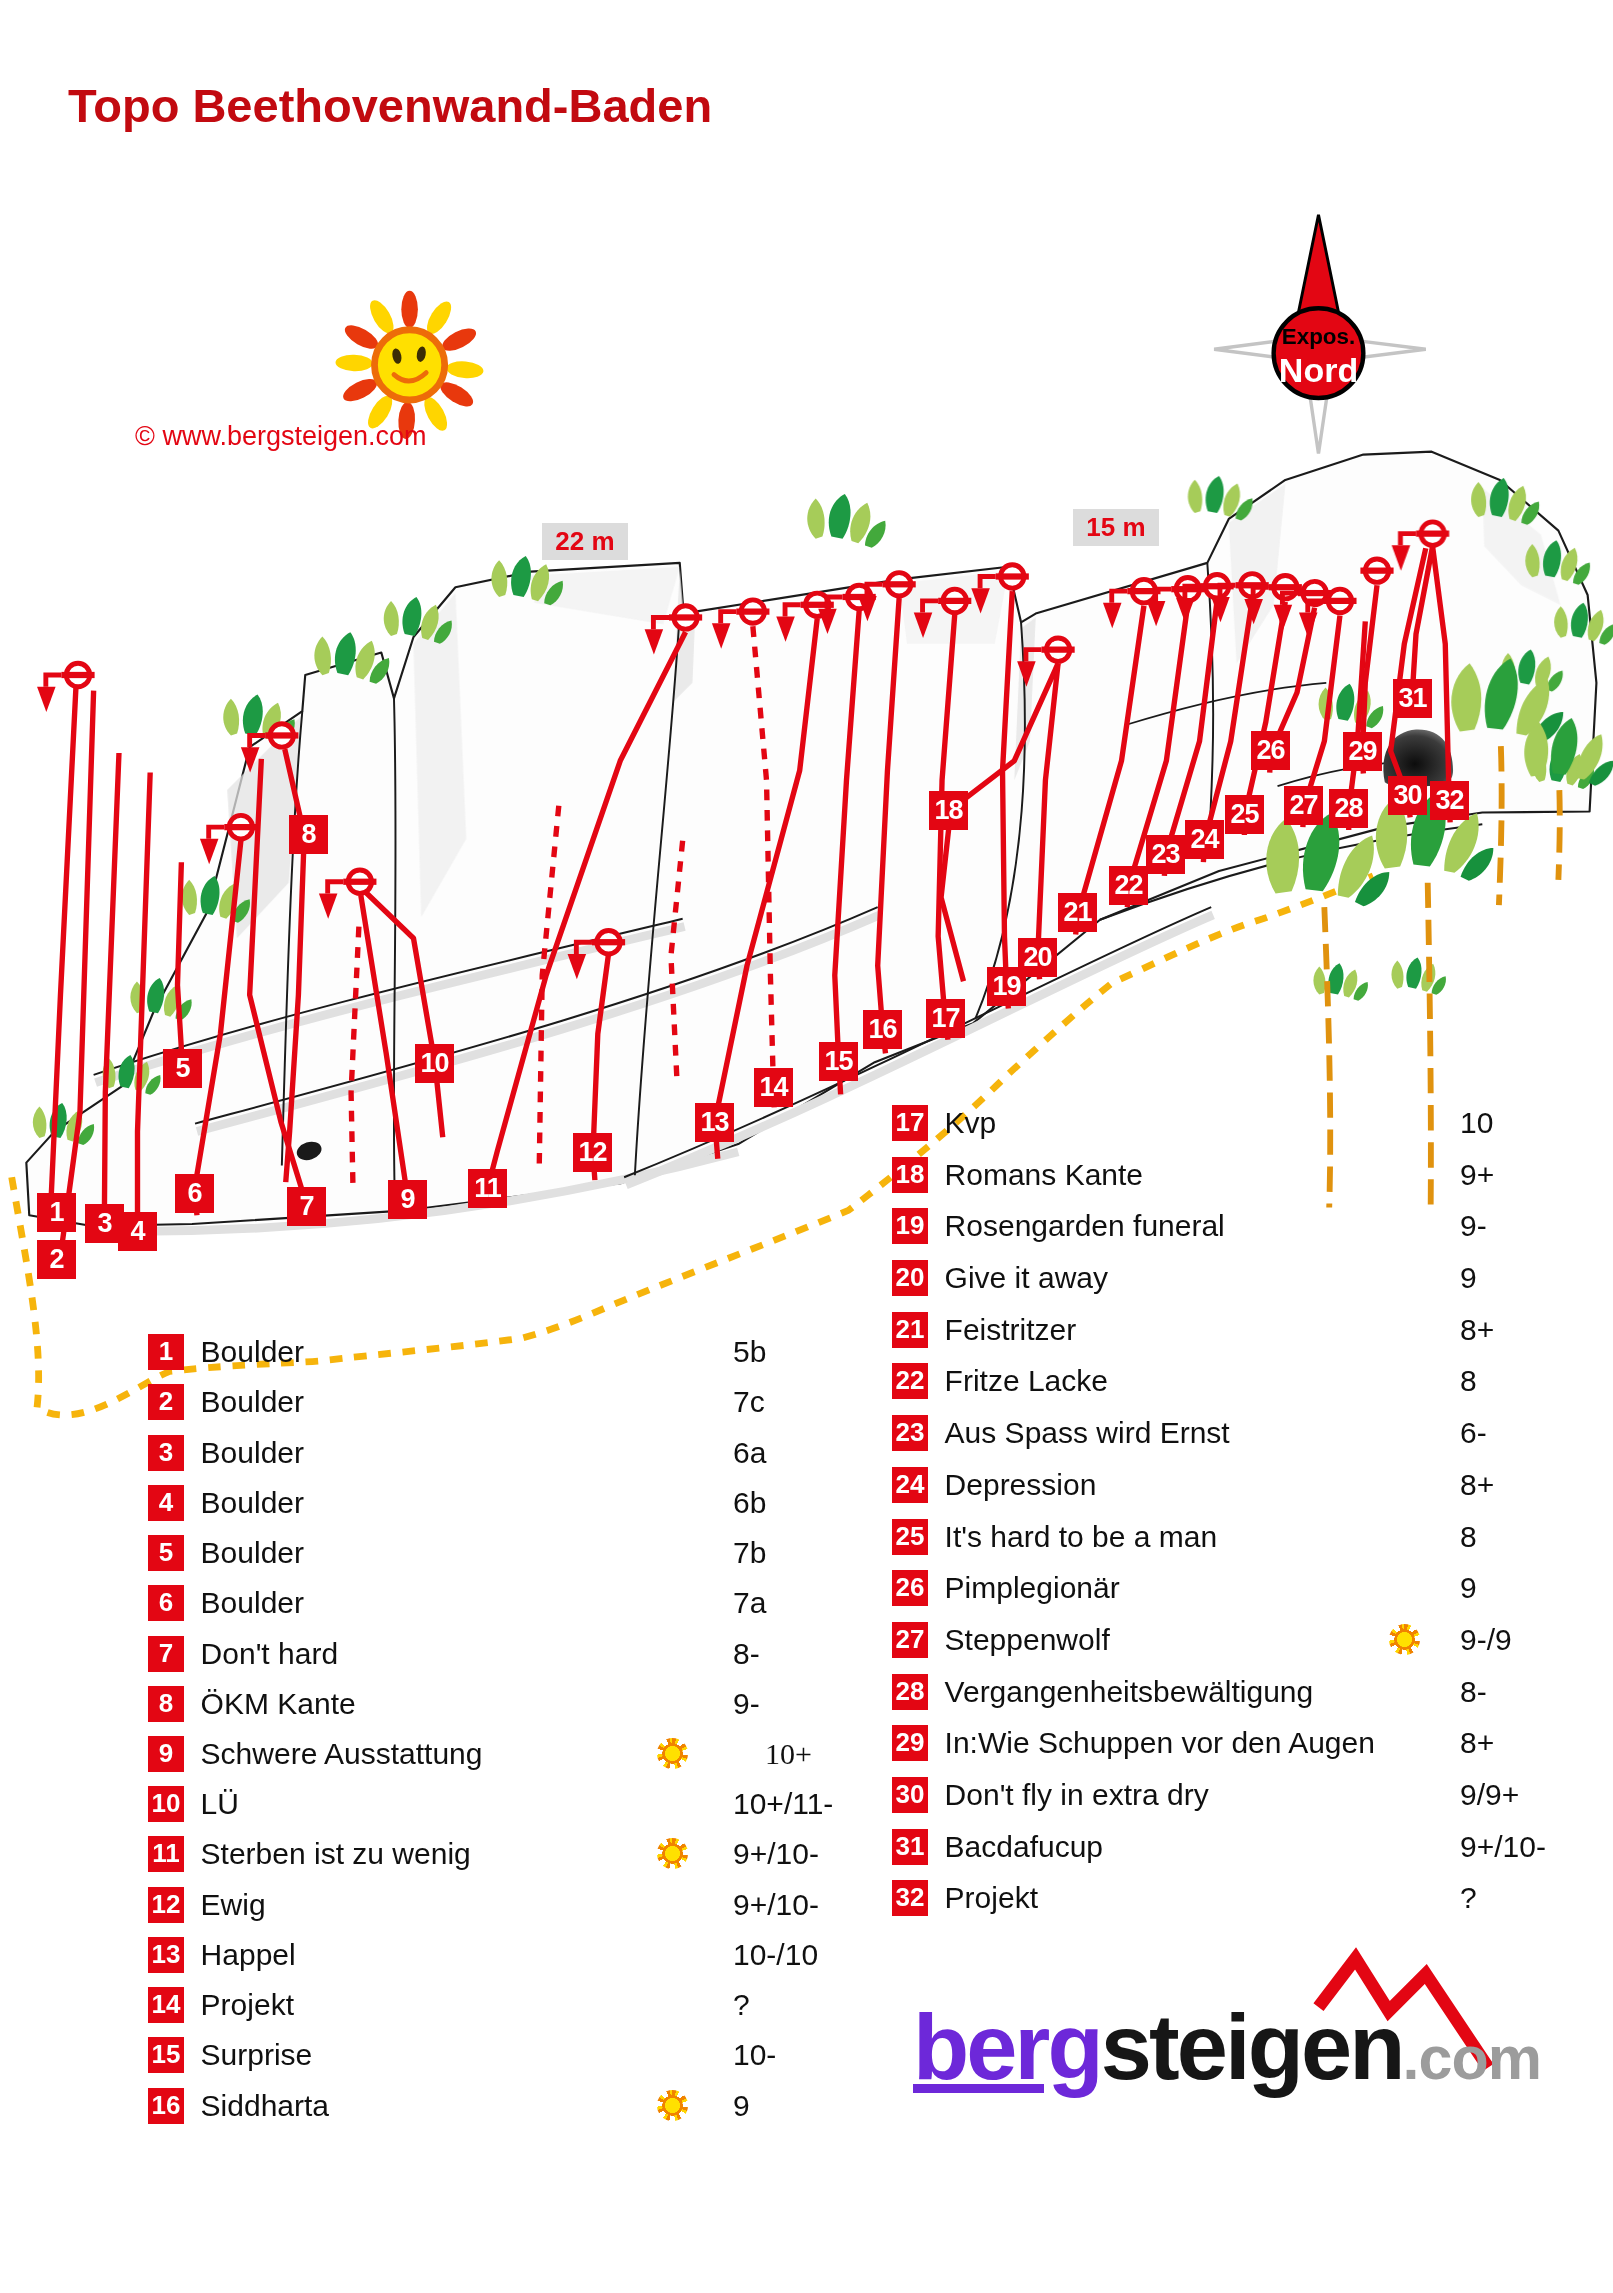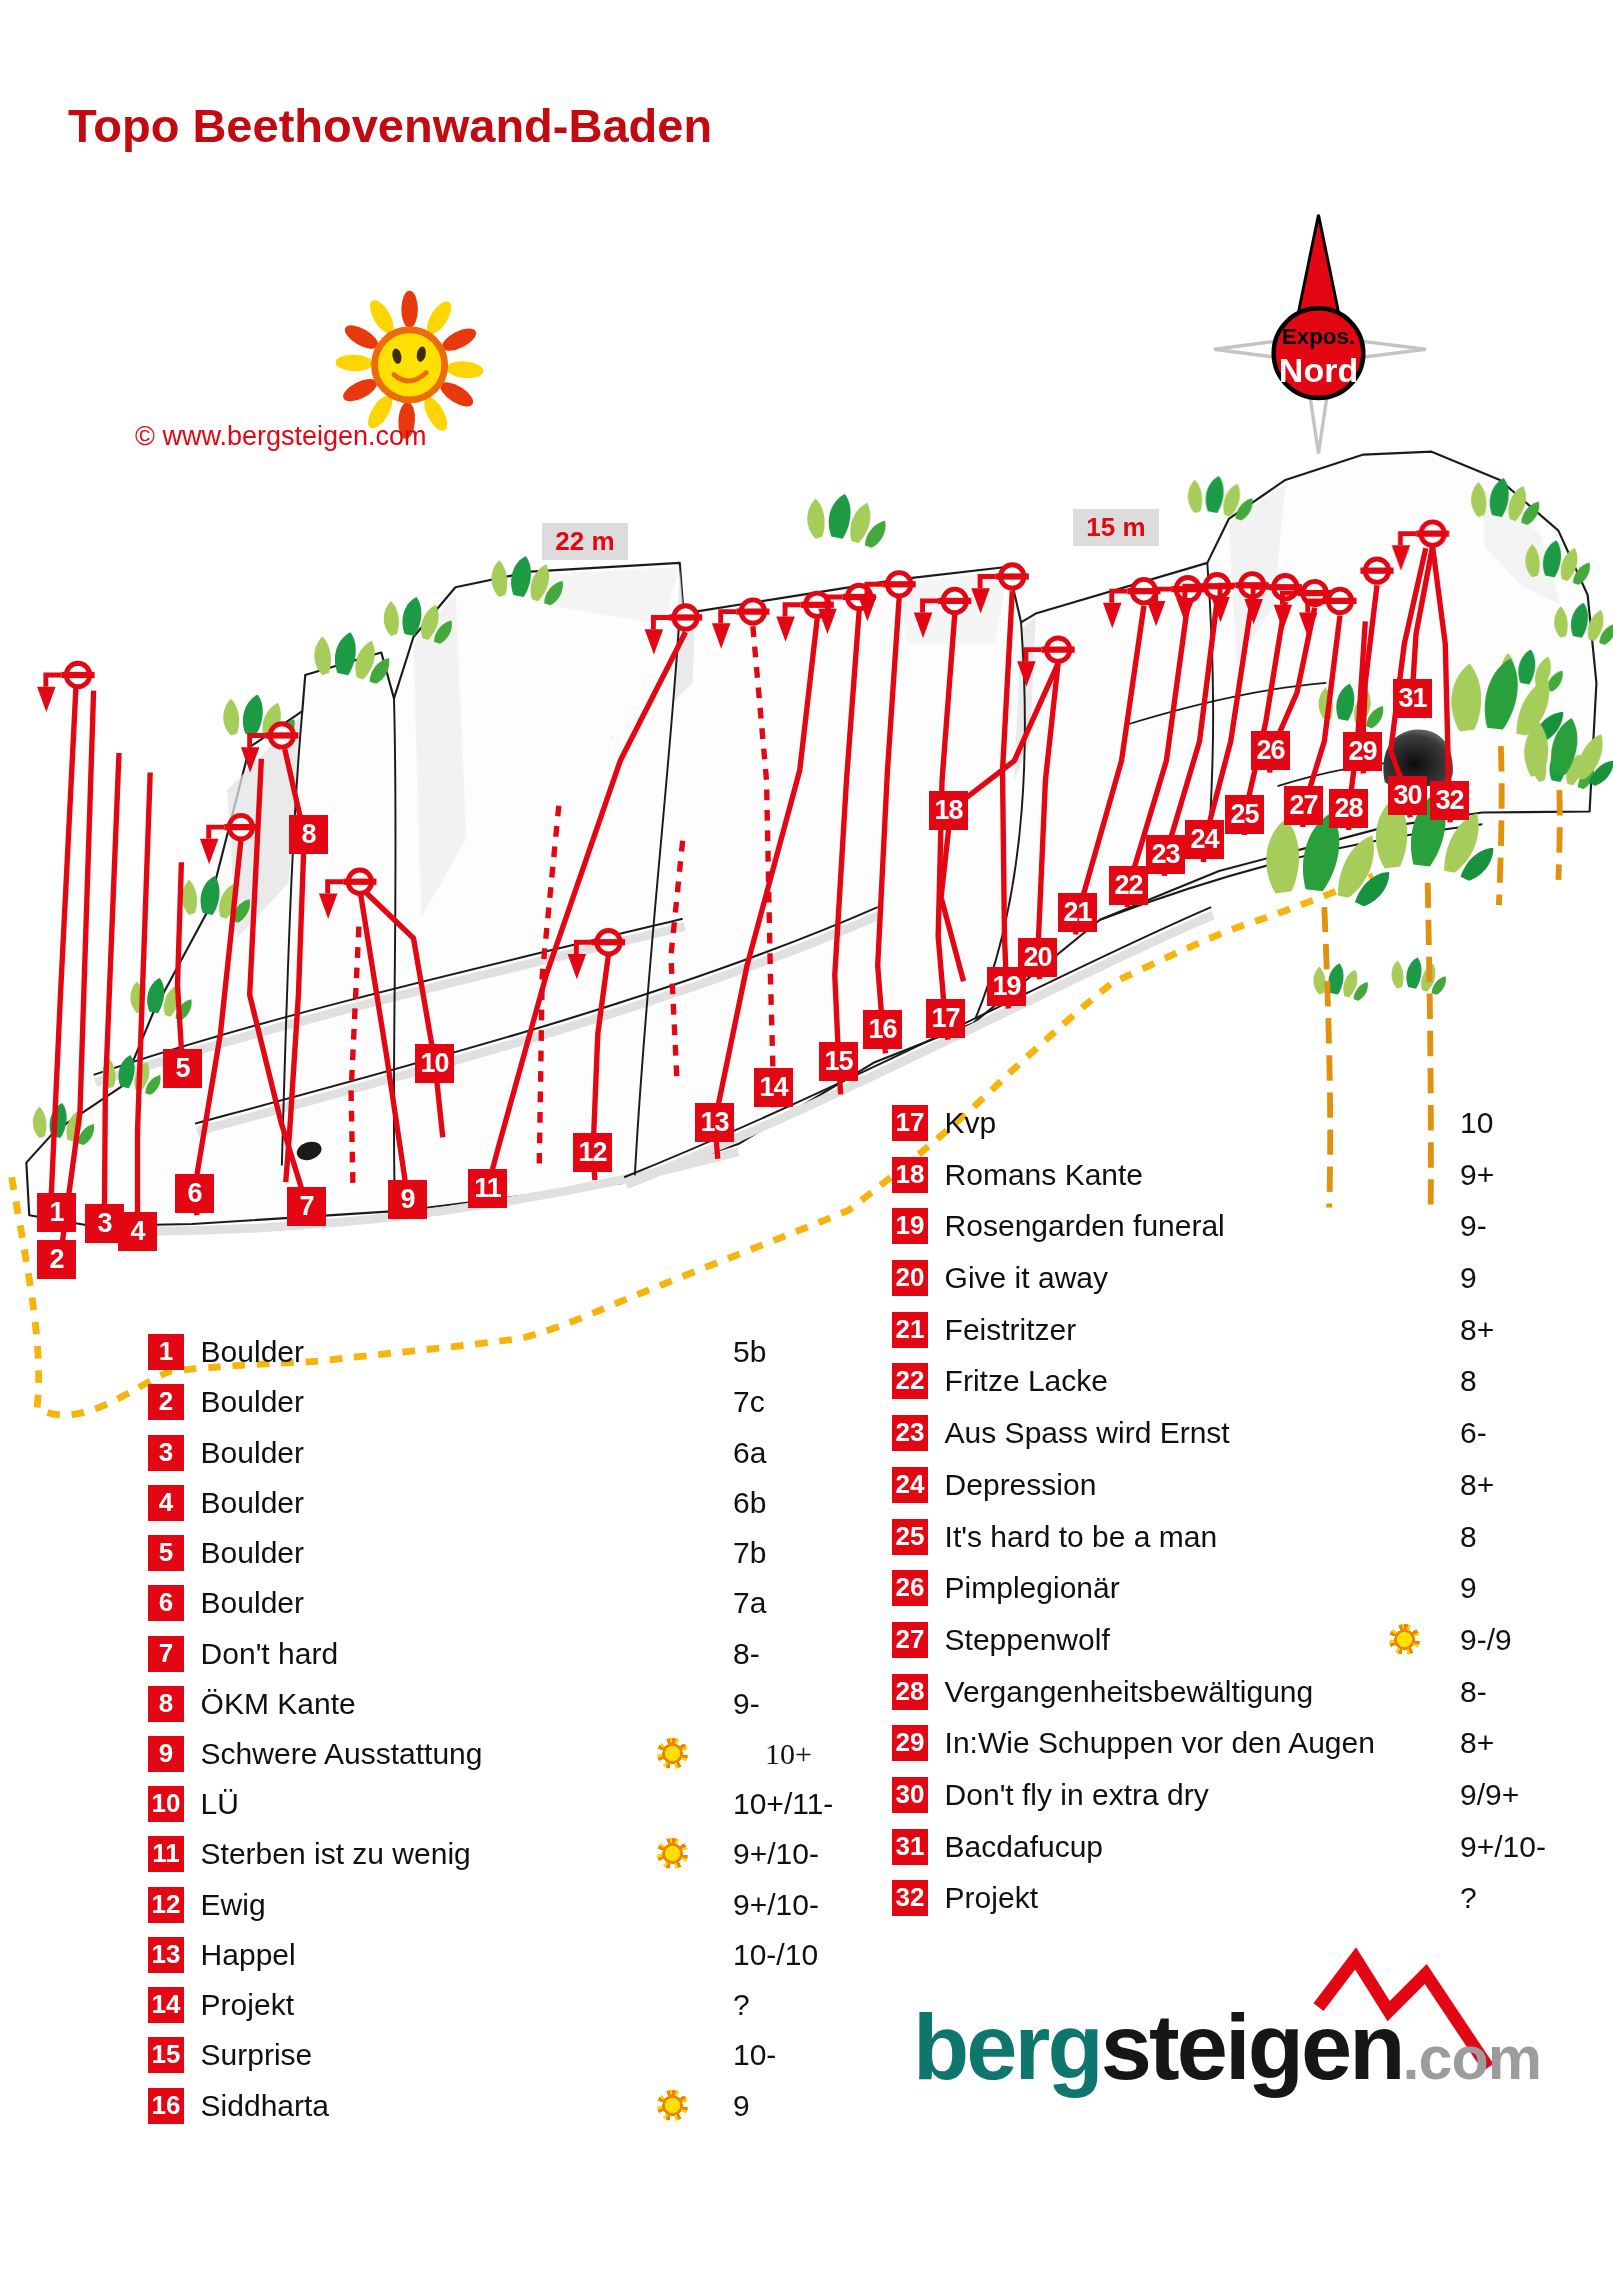--- a/index.html
+++ b/index.html
@@ -1,40 +1,40 @@
 <!DOCTYPE html>
 <html><head>
 <meta charset="utf-8">
 <style>
   html,body{margin:0;padding:0;background:#fff;}
   .stage{position:relative;width:1613px;height:2294px;background:#fff;overflow:hidden;
          font-family:"Liberation Sans",sans-serif;}
   svg{position:absolute;left:0;top:0;}
   .abs{position:absolute;}
-  .page-title{left:68px;top:78px;font-size:47px;font-weight:bold;color:#c20a10;letter-spacing:0;margin-top:20px;}
+  .page-title{left:68px;top:78px;font-size:47px;font-weight:bold;color:#c20a10;letter-spacing:0;}
   .copyright{left:135px;top:421px;font-size:27px;font-weight:normal;color:#e30613;}
   .chip{background:#dcdcdc;color:#e30613;font-weight:bold;font-size:26px;
         display:flex;align-items:center;justify-content:center;}
   .chip.c25{left:542px;top:523px;width:86px;height:37px;}
   .chip.c15{left:1073px;top:509px;width:86px;height:37px;}
   .compass-top{left:1260px;top:324px;width:117px;text-align:center;font-size:22.4px;font-weight:bold;color:#000;}
   .compass-bottom{left:1260px;top:351px;width:117px;text-align:center;font-size:34px;font-weight:bold;color:#fff;}
   .mk{position:absolute;width:39px;height:39px;background:#e30613;color:#fff;font-weight:bold;
       font-size:27px;display:flex;align-items:center;justify-content:center;letter-spacing:-1px;}
   .row{position:absolute;height:41px;display:flex;align-items:center;}
   .row .num{width:36px;height:36px;background:#e30613;color:#fff;font-weight:bold;font-size:26px;
             display:flex;align-items:center;justify-content:center;flex:none;}
   .row .nm{margin-left:16.6px;font-size:30px;color:#101010;white-space:nowrap;}
   .row .sunicon{position:absolute;width:31px;height:31px;border-radius:50%;
       background:
         radial-gradient(circle,#ffe000 0 34%,#f08300 35% 46%,rgba(0,0,0,0) 47%),
         repeating-conic-gradient(#f08300 0 14deg,#ffd500 14deg 26deg,rgba(0,0,0,0) 26deg 48deg);}
   .row .gr{position:absolute;font-size:30px;color:#101010;white-space:nowrap;}
   .logo{left:913px;top:1995px;font-weight:bold;font-size:92px;letter-spacing:-2.9px;white-space:nowrap;}
-  .logo .p1{color:#0f766e;}
+  .logo .p1{color:#6d28d9;text-decoration:underline;}
   .logo .p2{color:#161616;}
   .logo .p3{color:#9c9c9c;font-size:61px;letter-spacing:-1px;}
 </style>
 </head>
 <body>
 
 <div class="stage">
 
   <svg width="1613" height="2294" viewBox="0 0 1654 2352">
     <defs>

